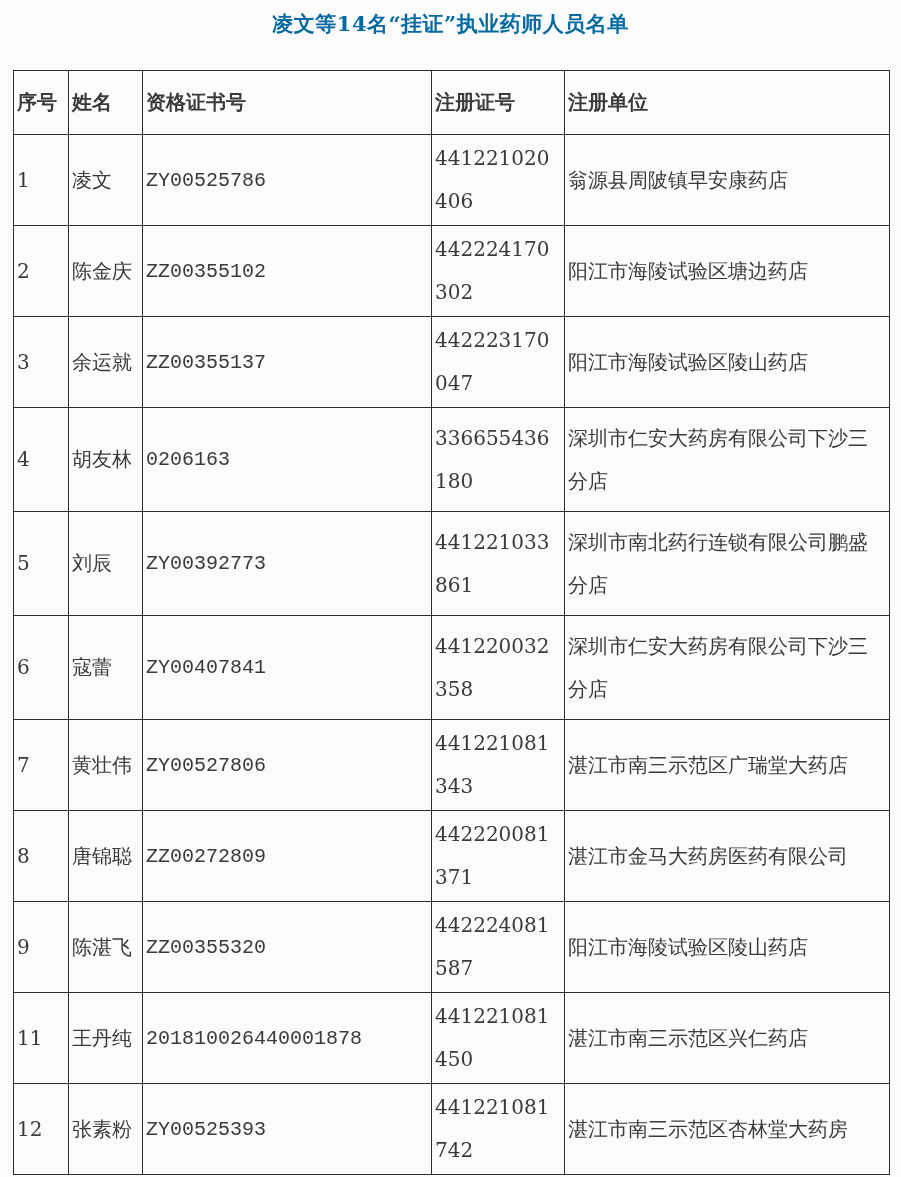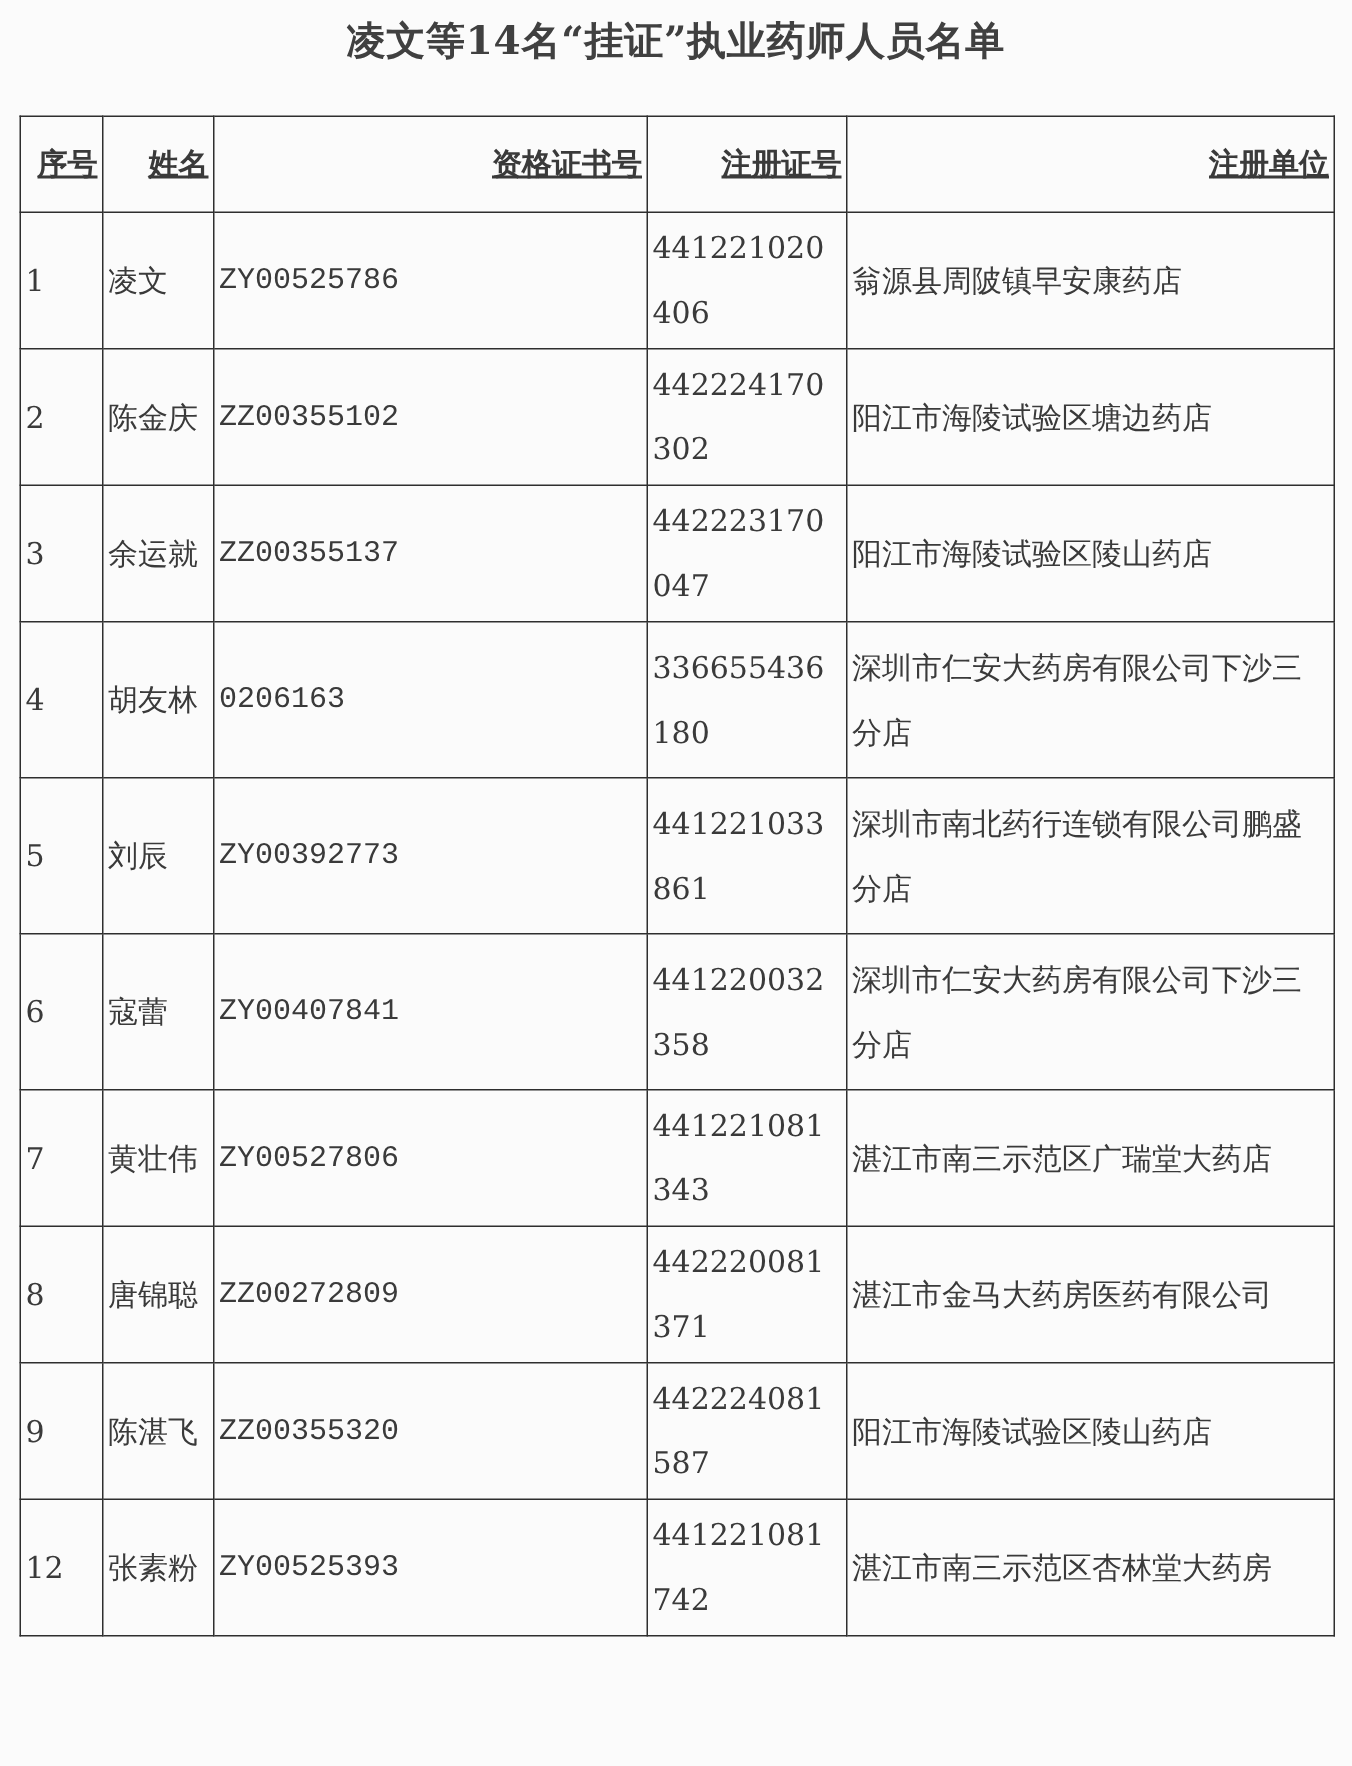--- a/index.html
+++ b/index.html
@@ -12,43 +12,43 @@
     color: #3a3a3a;
   }
   .page {
     width: 901px;
     height: 1177px;
     overflow: hidden;
   }
   .doc-title {
     padding-top: 10px;
     text-align: center;
-    font-size: 26px;
+    font-size: 21px;
     font-weight: bold;
-    color: #404040;
+    color: #0369a1;
     letter-spacing: 0.5px;
   }
   table.roster {
     border-collapse: collapse;
     table-layout: fixed;
     width: 876px;
     margin: 32px 0 0 13px;
     background: #fbfbfb;
   }
   th, td {
     border: 1px solid #2e2e2e;
     font-size: 20px;
     font-weight: normal;
     line-height: 2.15;
     padding: 2px 3px;
     vertical-align: middle;
     overflow: hidden;
   }
   thead tr { height: 64px; }
-  th { text-align: right; font-weight: bold; text-decoration: underline; }
+  th { text-align: left; font-weight: bold; }
   td { text-align: left; }
   col.c-no   { width: 55px; }
   col.c-name { width: 74px; }
   col.c-cert { width: 289px; }
   col.c-reg  { width: 133px; }
   col.c-unit { width: 325px; }
   td.cell-qualification-no { word-break: break-all; font-family: Liberation Mono, monospace; }
   td.cell-registration-no  { word-break: break-all; margin-left: 44px; }
   tbody tr { height: 60px; }
   tbody tr:nth-child(4),
@@ -140,20 +140,27 @@
           <td class="cell-registered-unit">湛江市金马大药房医药有限公司</td>
         </tr>
         <tr>
           <td class="cell-serial">9</td>
           <td class="cell-name">陈湛飞</td>
           <td class="cell-qualification-no">ZZ00355320</td>
           <td class="cell-registration-no">442224081587</td>
           <td class="cell-registered-unit">阳江市海陵试验区陵山药店</td>
         </tr>
         <tr>
+          <td class="cell-serial">11</td>
+          <td class="cell-name">王丹纯</td>
+          <td class="cell-qualification-no">201810026440001878</td>
+          <td class="cell-registration-no">441221081450</td>
+          <td class="cell-registered-unit">湛江市南三示范区兴仁药店</td>
+        </tr>
+        <tr>
           <td class="cell-serial">12</td>
           <td class="cell-name">张素粉</td>
           <td class="cell-qualification-no">ZY00525393</td>
           <td class="cell-registration-no">441221081742</td>
           <td class="cell-registered-unit">湛江市南三示范区杏林堂大药房</td>
         </tr>
       </tbody>
   </table>
 
 </div>

